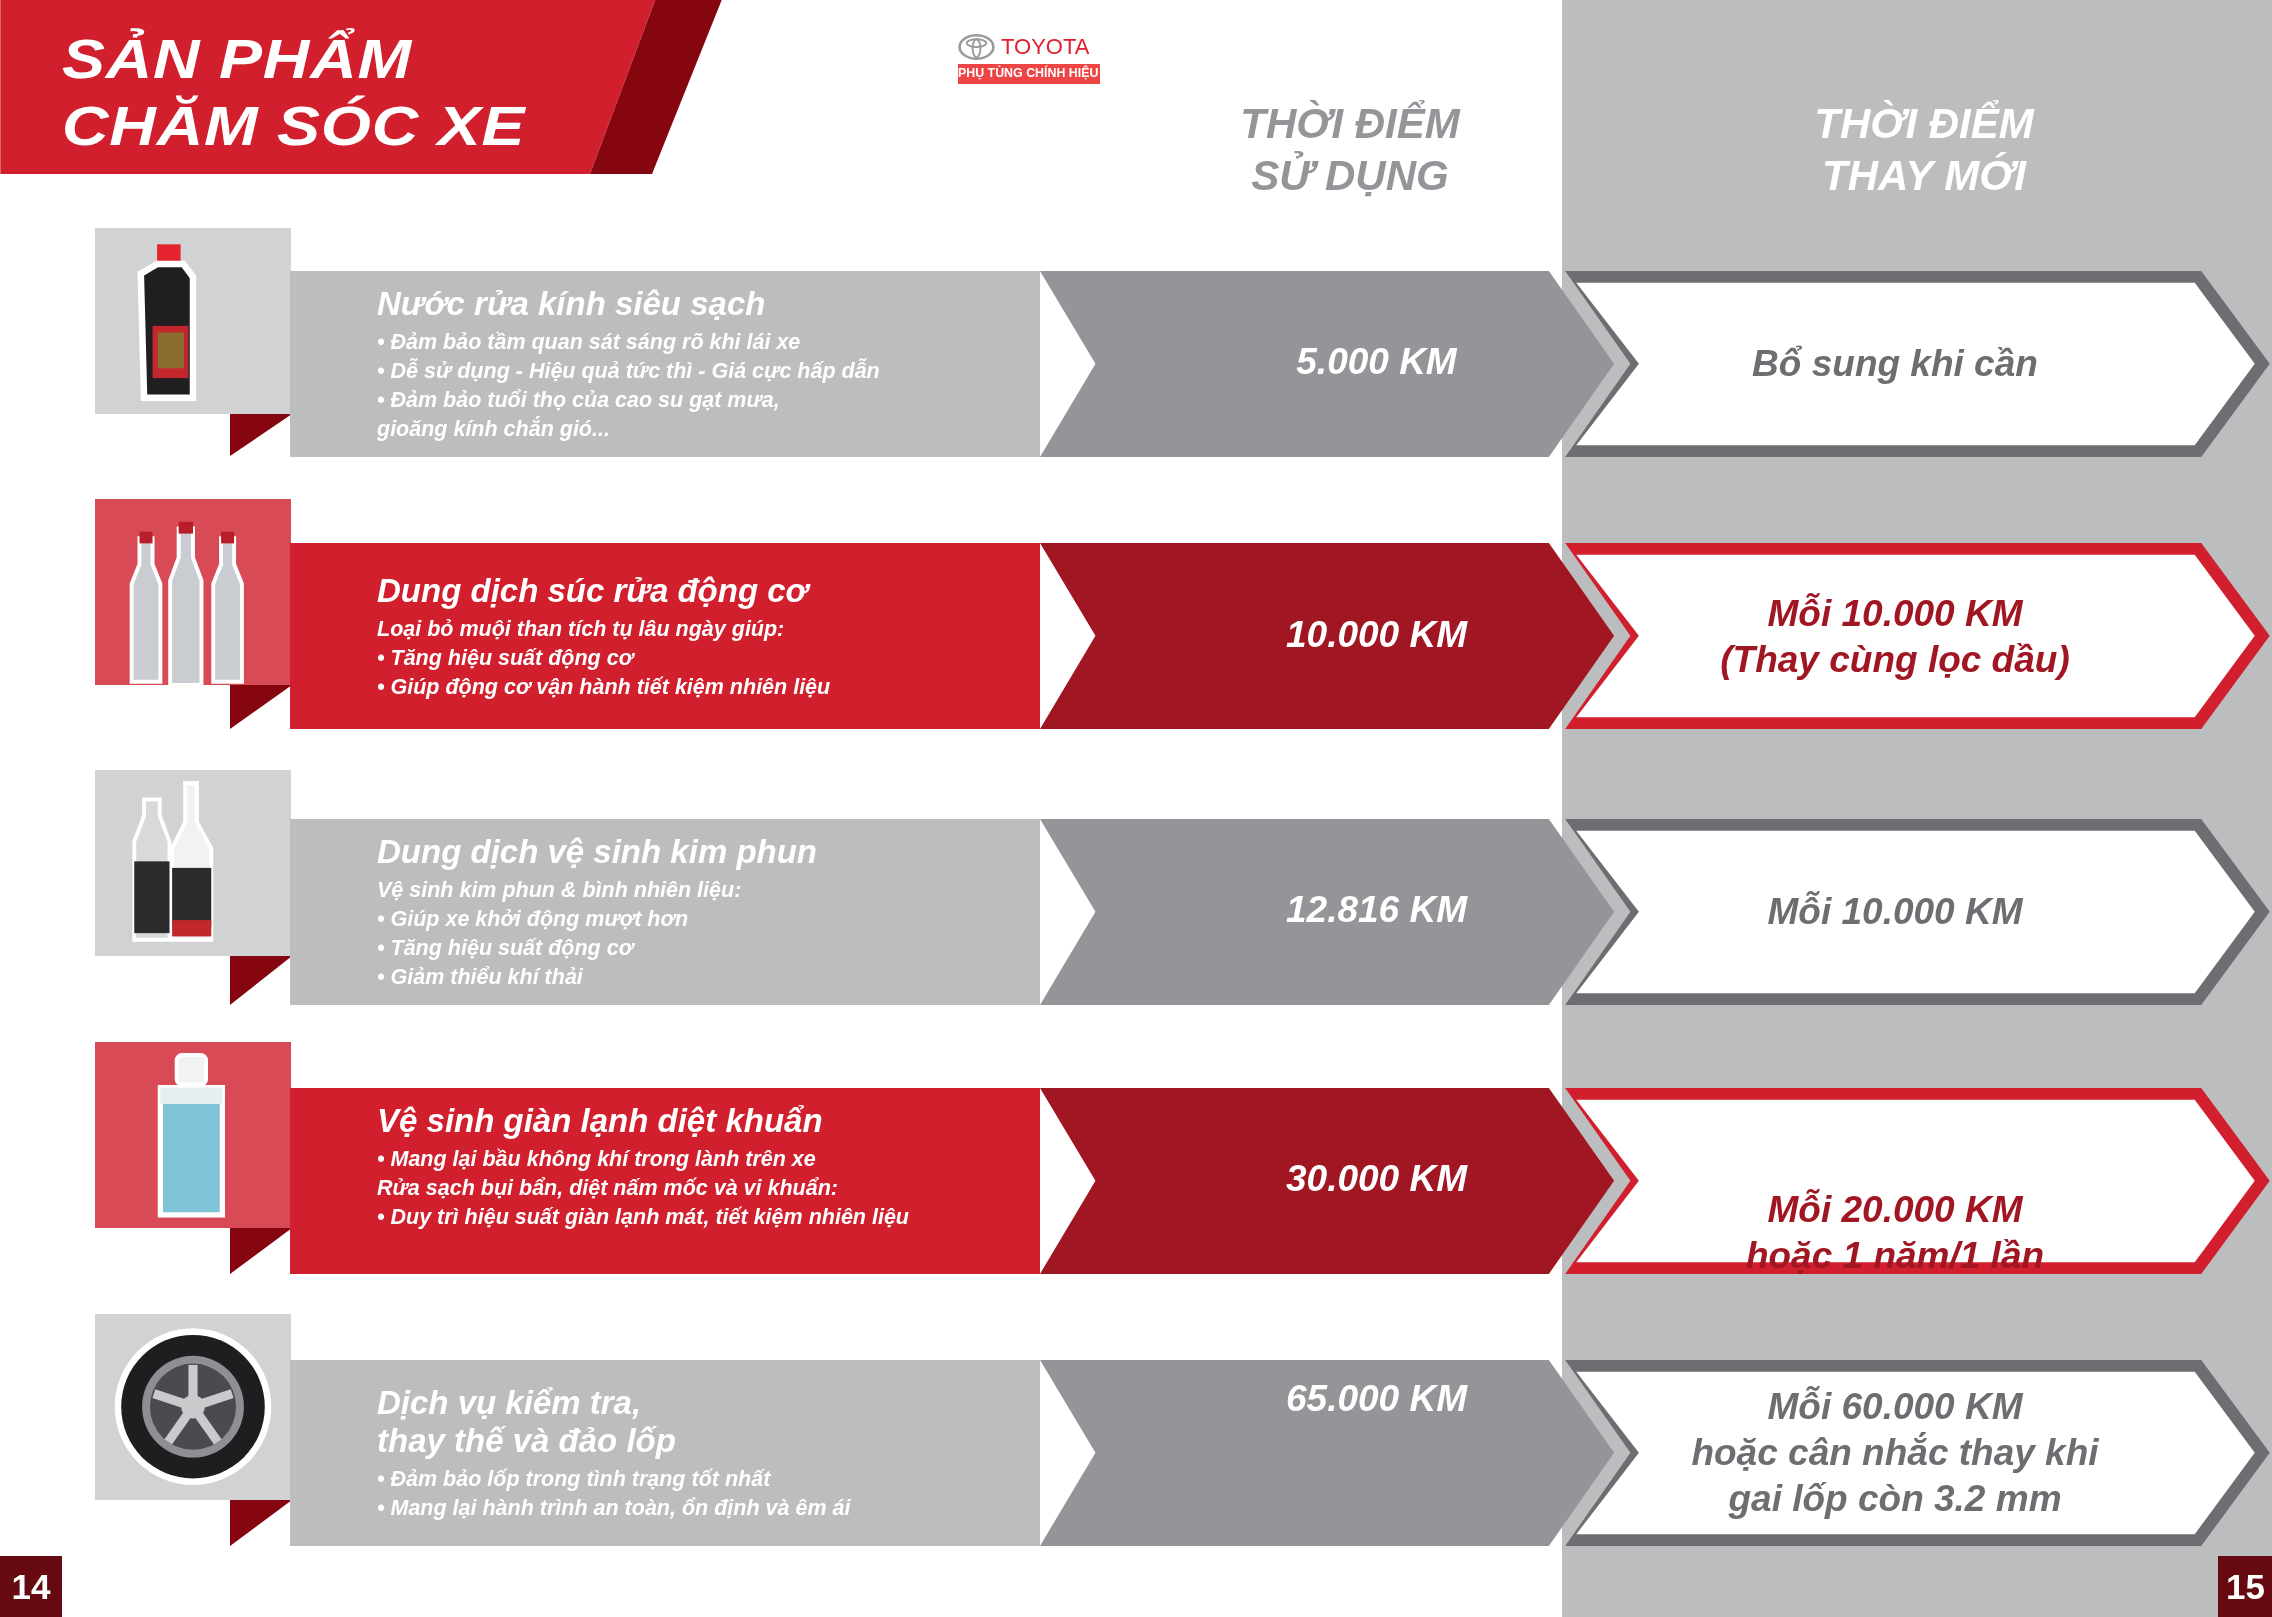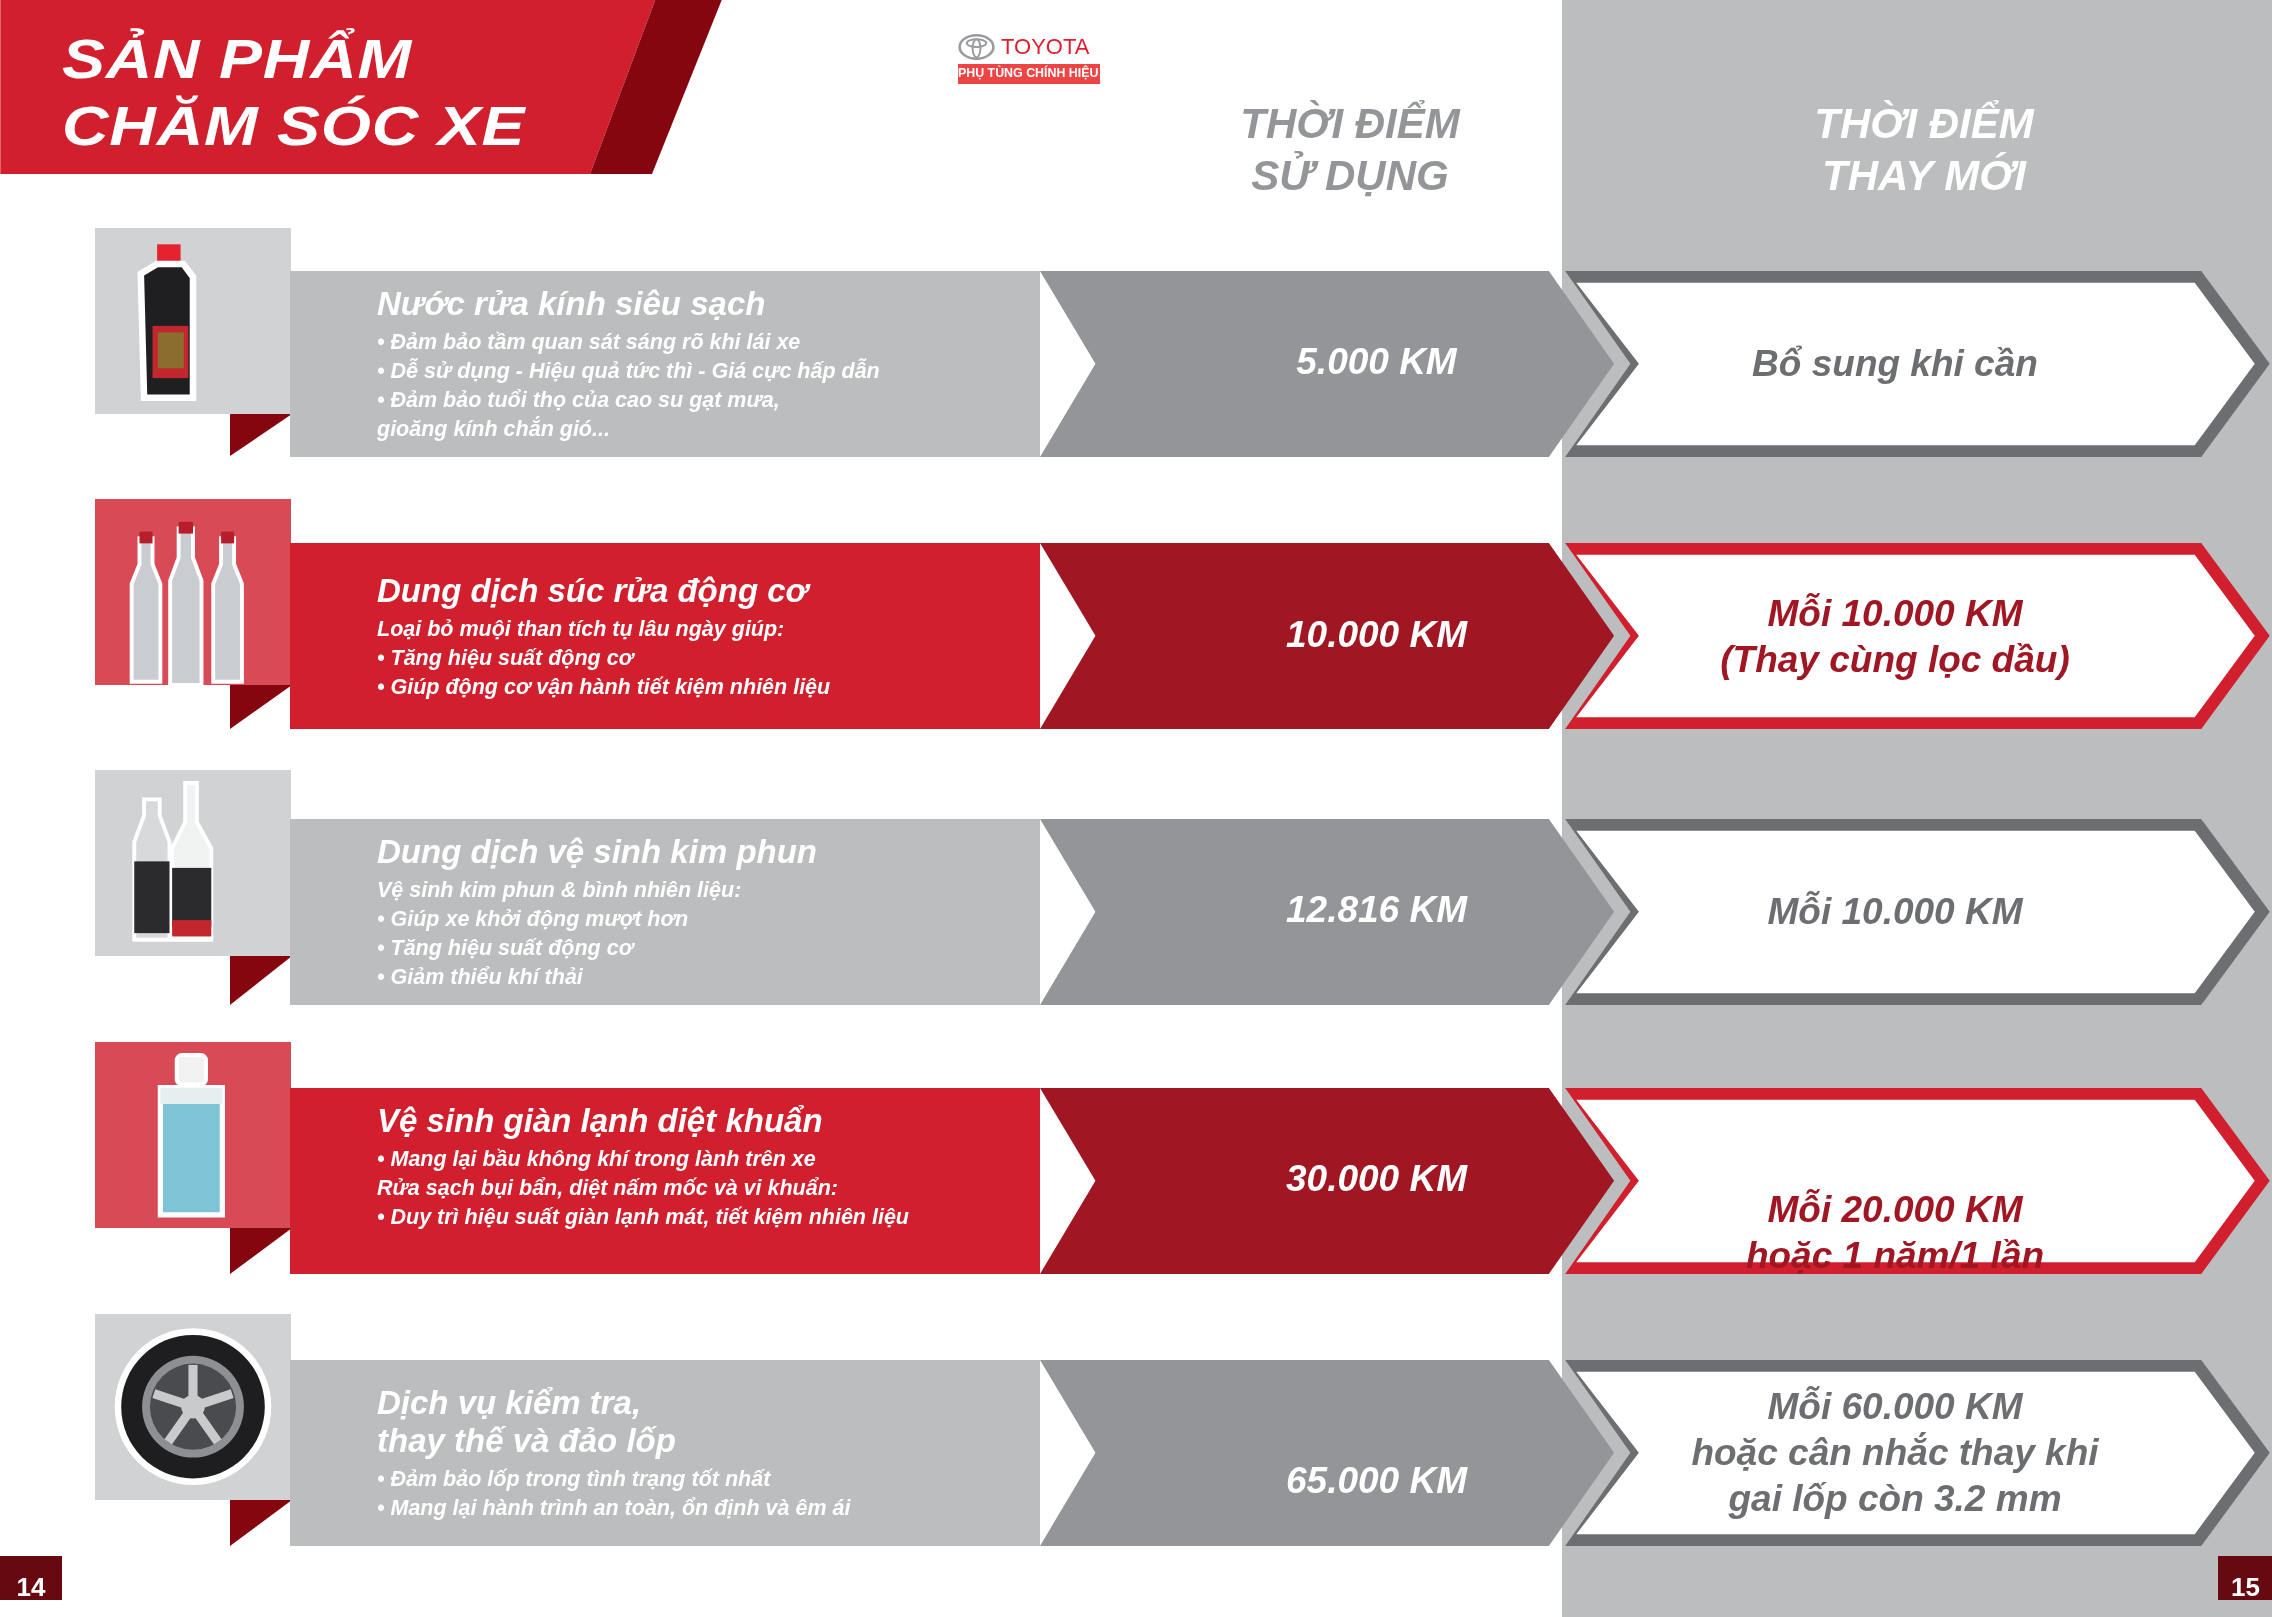--- a/index.html
+++ b/index.html
@@ -22,21 +22,21 @@
   .band{position:absolute;left:290px;height:186px;width:750px;}
   .band.grey{background:#bcbdbf;}
   .band.red{background:#d11f2d;}
   .chev{position:absolute;left:1040px;}
   .title{position:absolute;left:377px;color:#fff;font-weight:900;font-style:italic;font-size:33px;line-height:38px;white-space:nowrap;}
   .desc{position:absolute;left:377px;color:#fff;font-style:italic;font-weight:700;font-size:21.5px;line-height:29px;white-space:nowrap;}
   .km{position:absolute;left:1220px;width:313px;text-align:center;color:#fff;font-weight:900;font-style:italic;font-size:37px;}
   .repl-text{position:absolute;left:1598px;width:594px;text-align:center;font-weight:900;font-style:italic;font-size:37px;line-height:46px;}
   .repl-text.grey{color:#6d6e71;}
   .repl-text.red{color:#a01622;}
-  .page-num{position:absolute;top:1556px;width:62px;height:44px;background:#670910;color:#fff;font-weight:900;font-size:26px;text-align:center;line-height:62px;}
+  .page-num{position:absolute;top:1556px;width:62px;height:62px;background:#670910;color:#fff;font-weight:900;font-size:35px;text-align:center;line-height:62px;}
 </style>
 </head>
 <body>
 
 <div class="right-col-bg"></div>
 
 <div class="banner">
   <svg width="724" height="174" viewBox="0 0 1110 267">
     <polygon points="0,0 1005,0 905,267 0,267" fill="#d11f2d"></polygon>
     <polygon points="1005,0 1107,0 1000,267 905,267" fill="#860610"></polygon>
@@ -228,21 +228,21 @@
         <polygon points="822,18 1770,18 1862,142 1770,267 822,267 918,142" fill="#ffffff"></polygon>
       </svg>
       <div class="title" style="top:1384px">
         <div>Dịch vụ kiểm tra,</div>
         <div>thay thế và đảo lốp</div>
       </div>
       <div class="desc" style="top:1465px">
         <div>• Đảm bảo lốp trong tình trạng tốt nhất</div>
         <div>• Mang lại hành trình an toàn, ổn định và êm ái</div>
       </div>
-      <div class="km" style="top:1460px">65.000 KM</div>
+      <div class="km" style="top:1378px">65.000 KM</div>
       <div class="repl-text grey" style="top:1384px">
         <div>Mỗi 60.000 KM</div>
         <div>hoặc cân nhắc thay khi</div>
         <div>gai lốp còn 3.2 mm</div>
       </div>
     </div>
   </div>
 
 <div class="page-num" style="left:0;">14</div>
 <div class="page-num" style="left:2218px;width:55px;">15</div>

